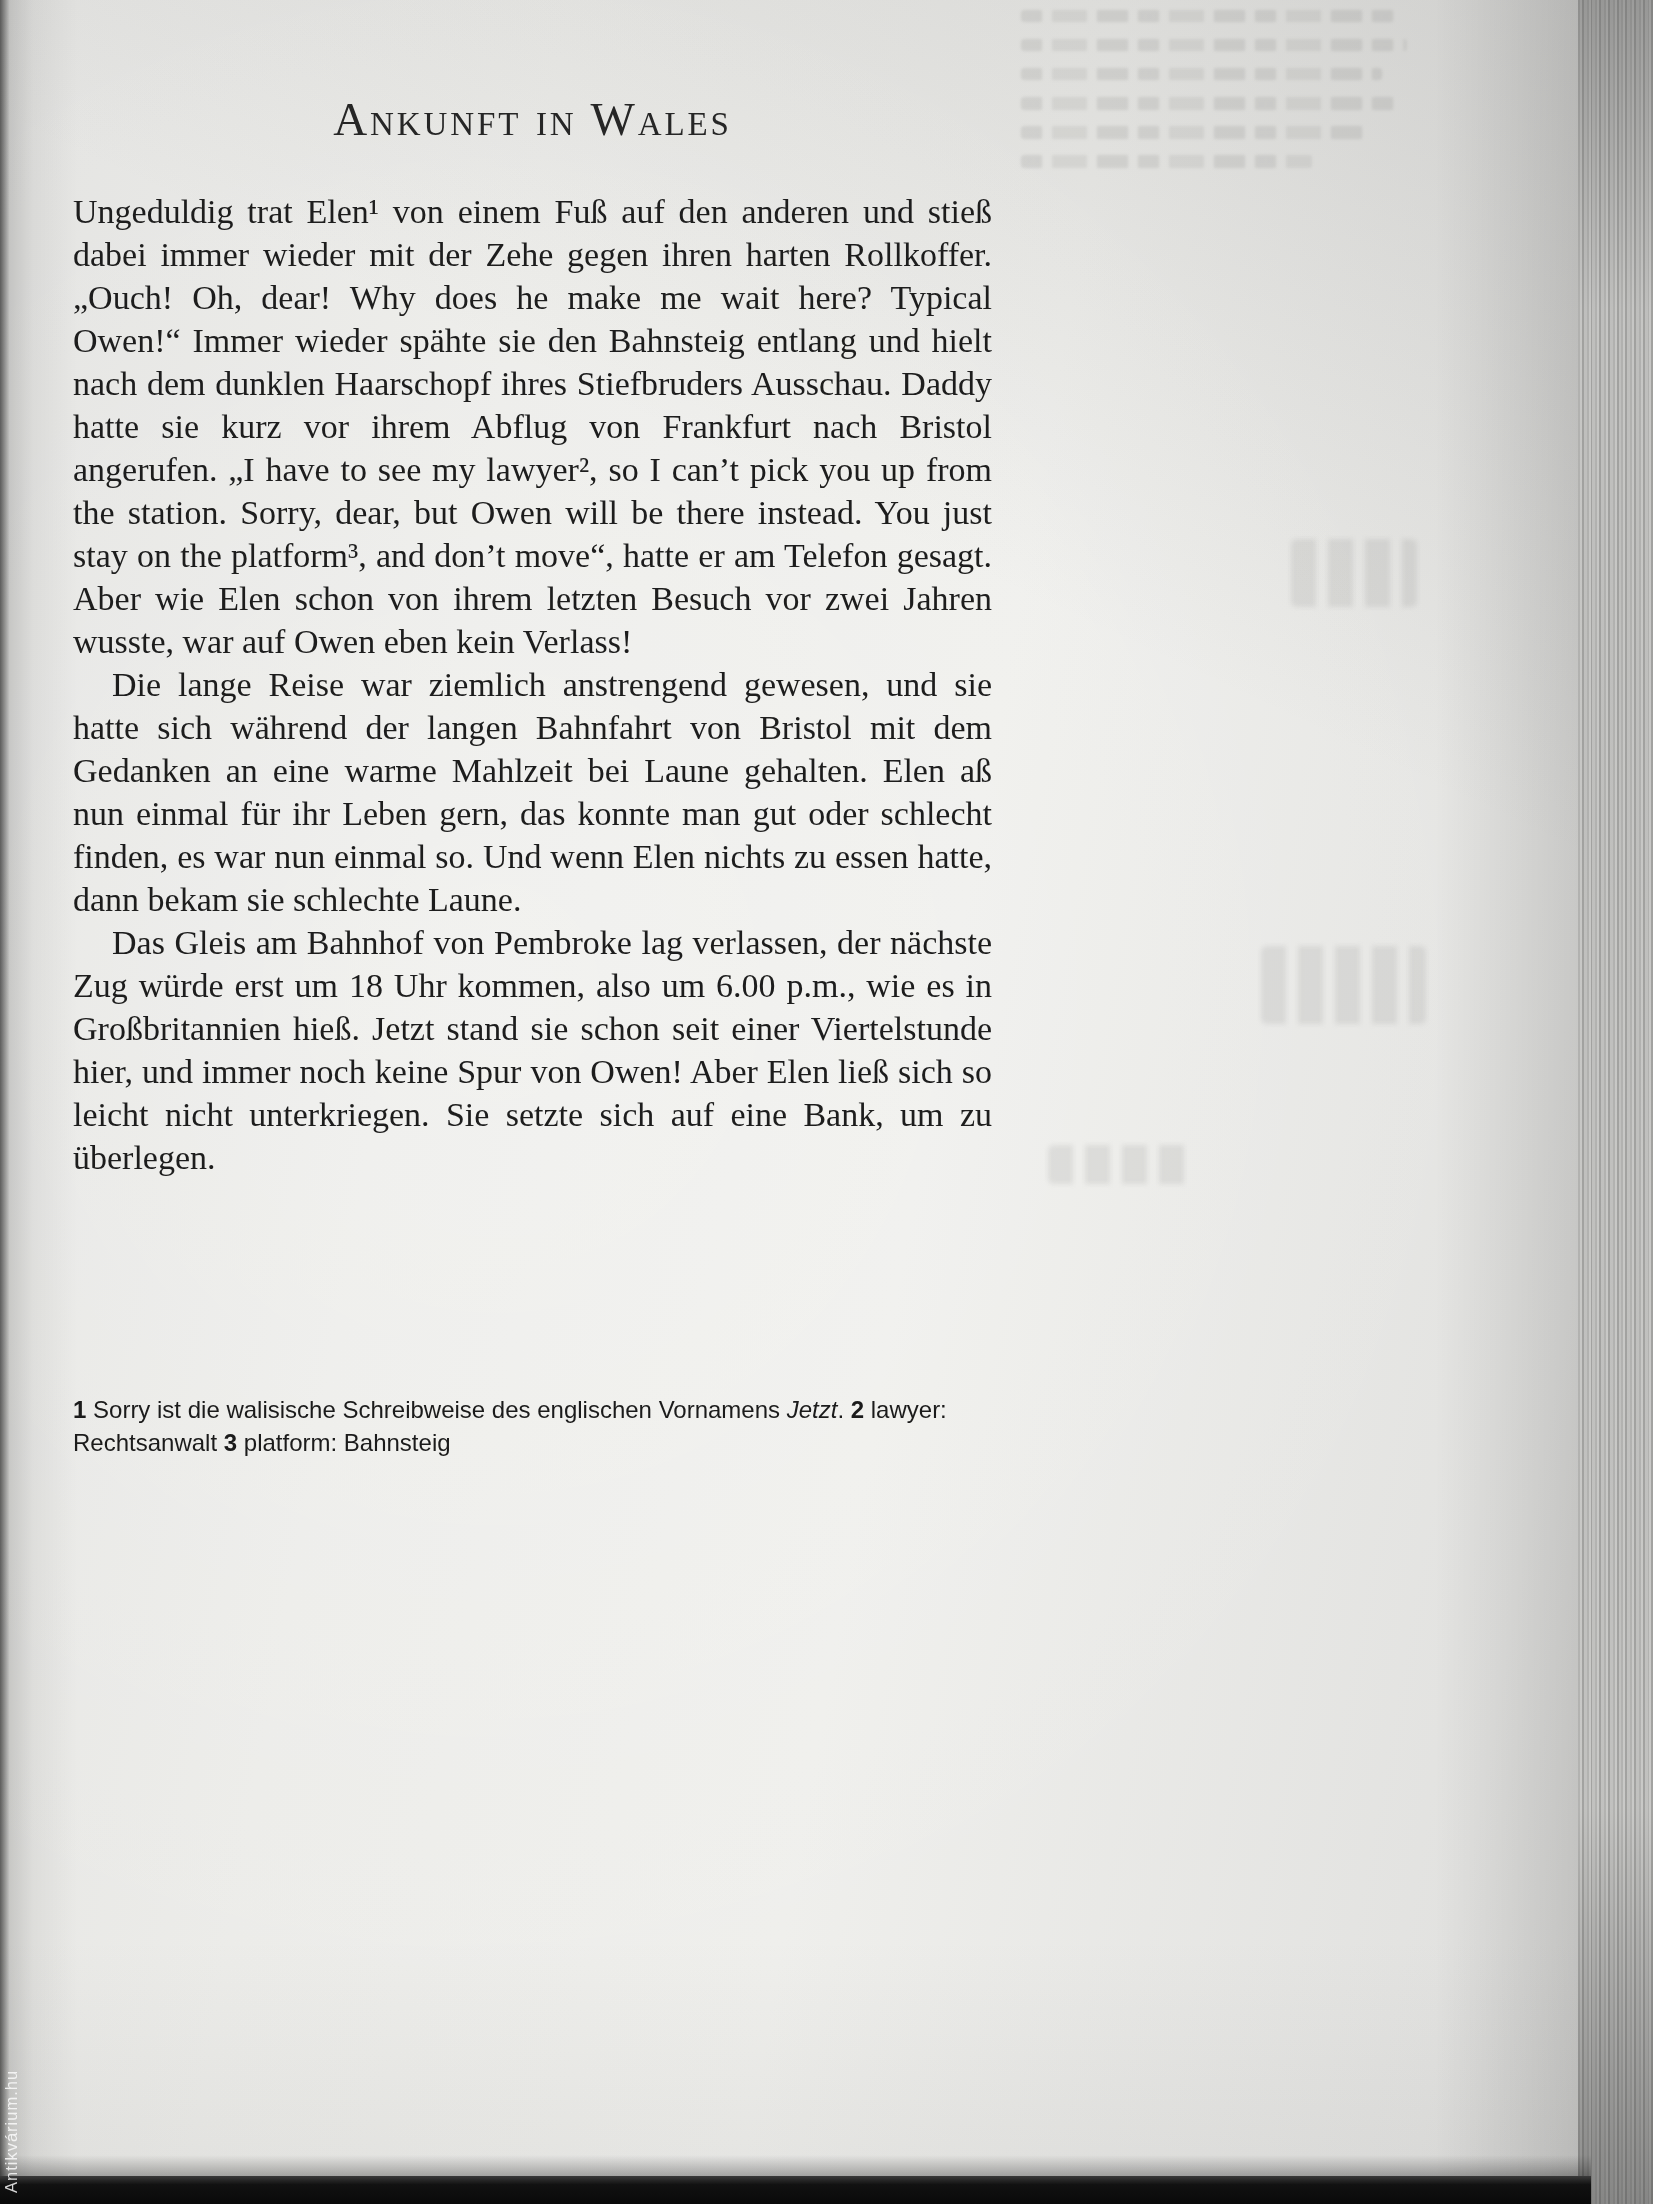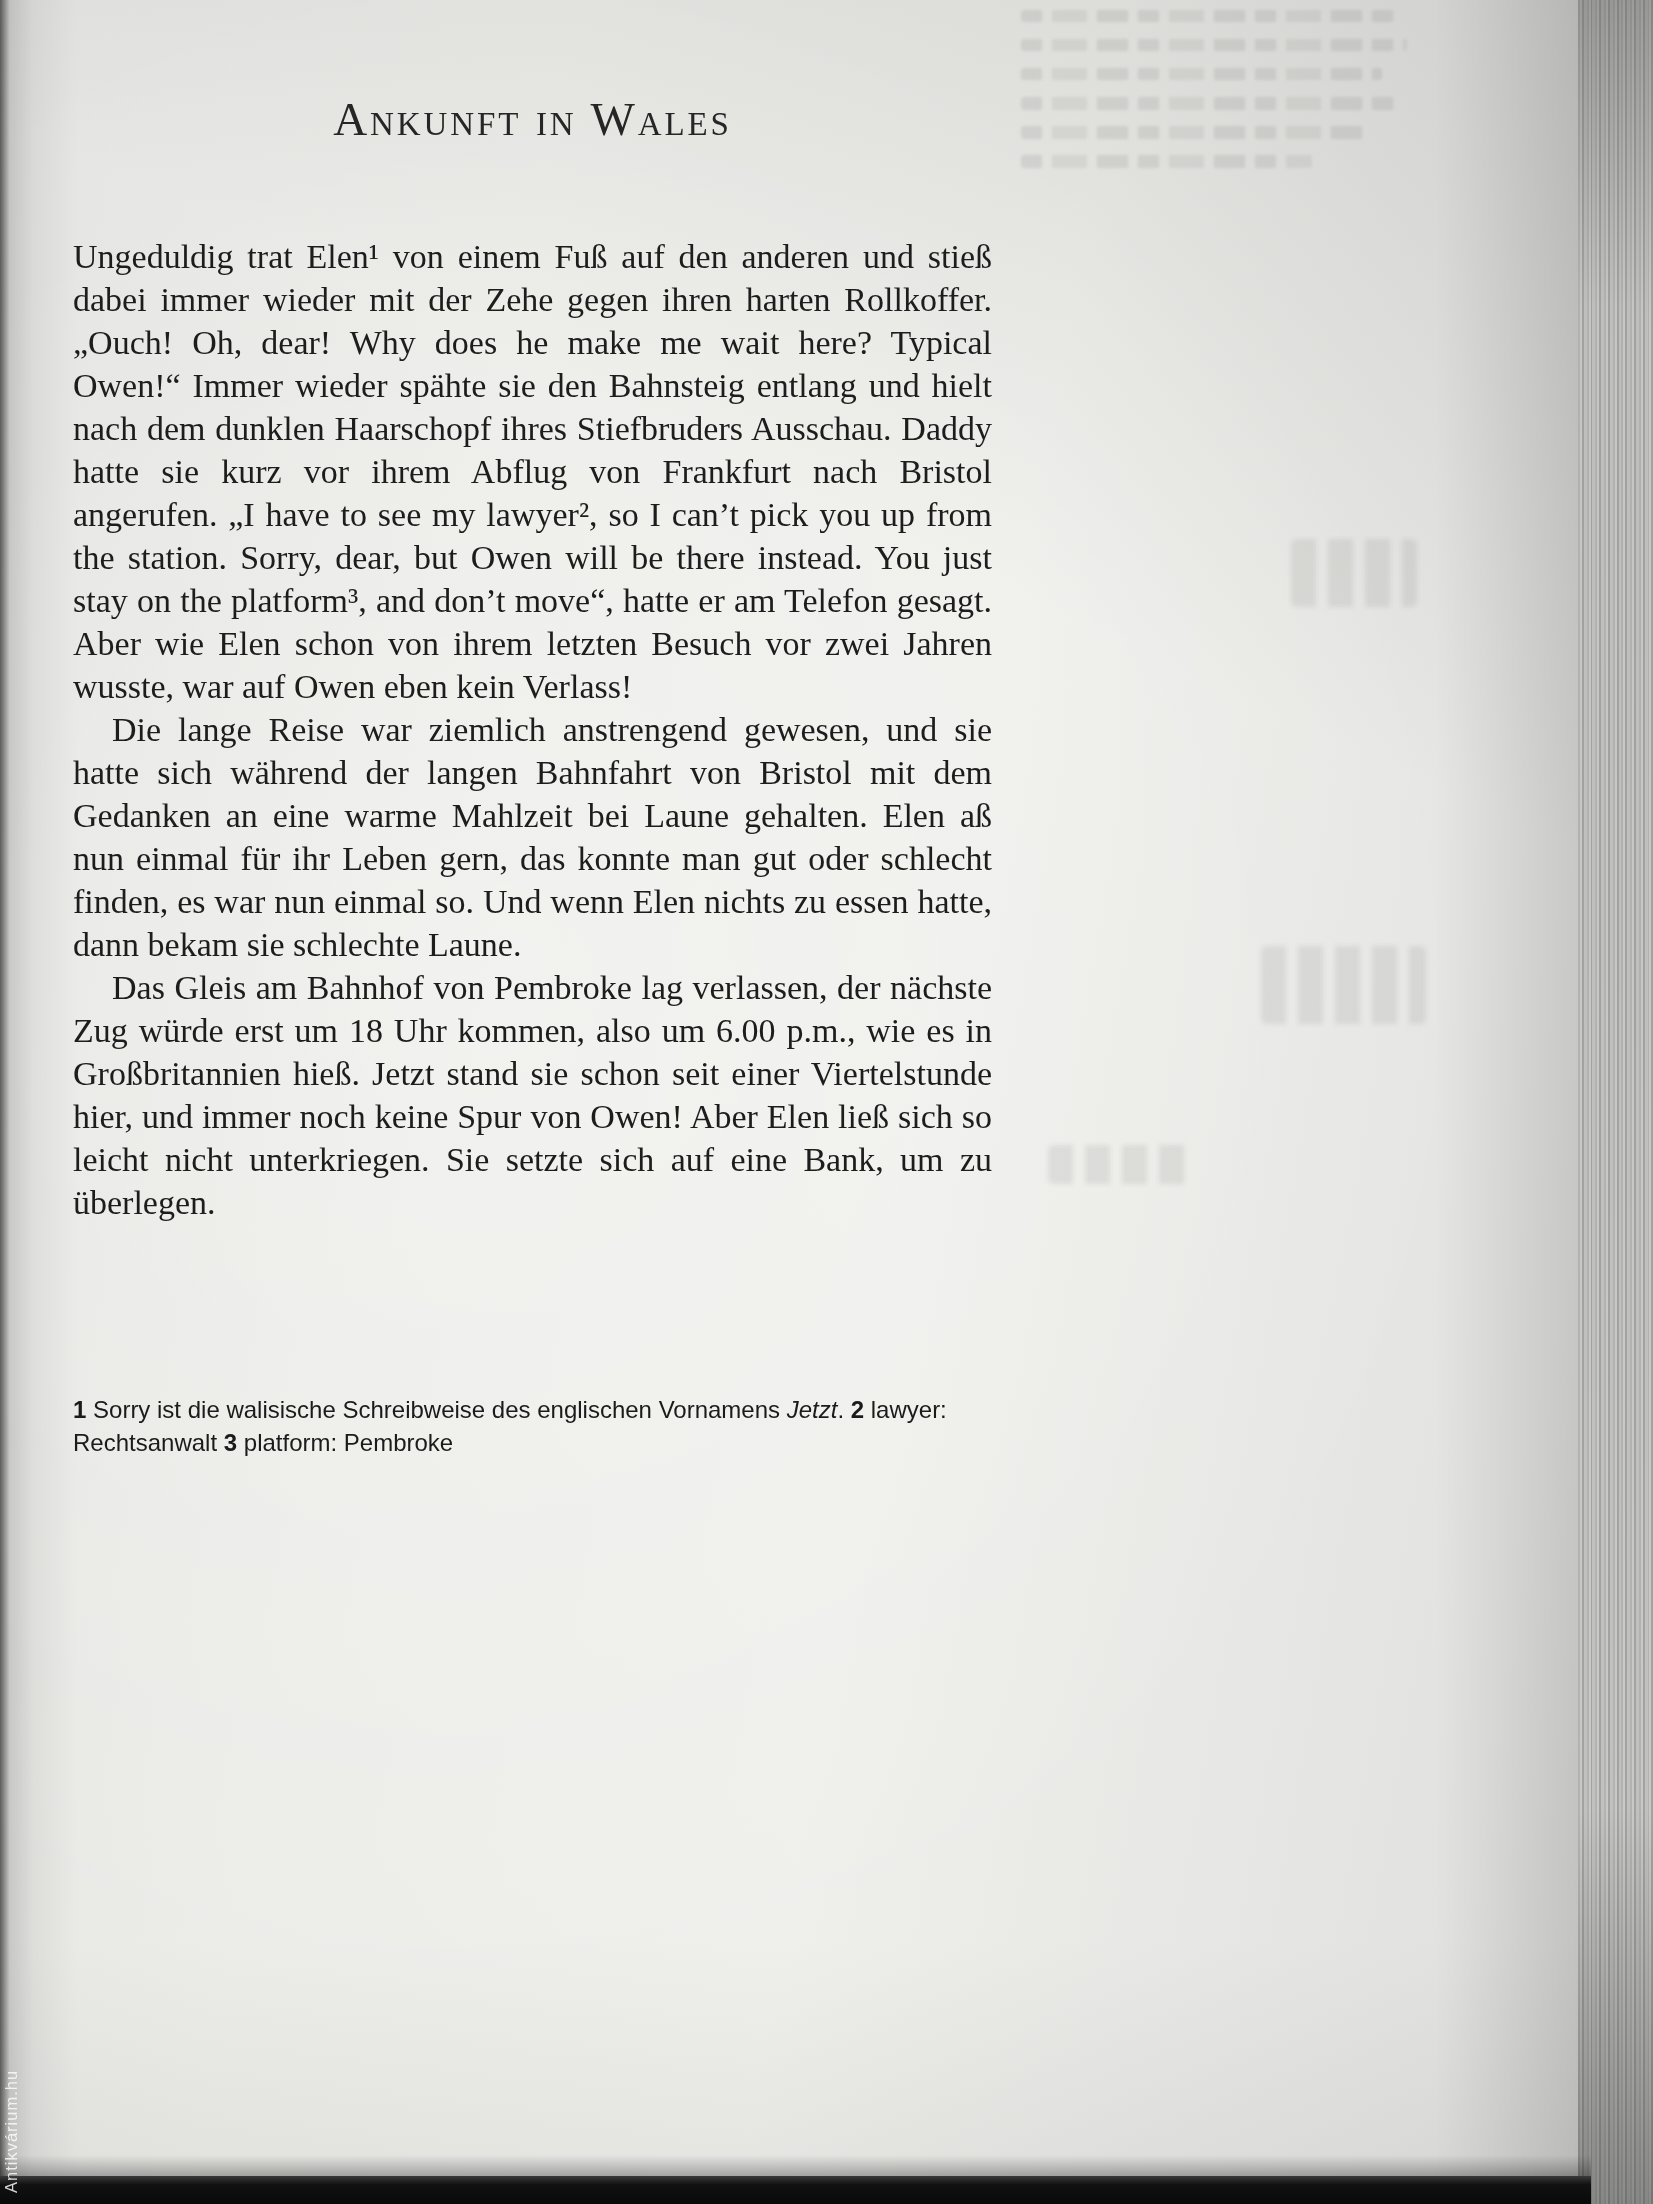--- a/index.html
+++ b/index.html
@@ -32,21 +32,21 @@
     position:absolute; filter:blur(2.9px); border-radius:5.8px;
     background: repeating-linear-gradient(90deg,
       rgba(130,130,128,0.16) 0 25px, rgba(130,130,128,0) 25px 37px);
   }
   
   .text-column {
     position:absolute; left:73px; top:92px; width:919px;
     color:#1d1d1d;
   }
   h1.title {
-    margin:0 0 89px 0;
+    margin:0 0 44px 0;
     text-align:center;
     font-variant:small-caps;
     font-weight:normal;
     font-size:47px;
     letter-spacing:2.9px;
     color:#262626;
   }
   .body p {
     margin:0;
     font-size:34px;
@@ -123,21 +123,21 @@
       <p>Das Gleis am Bahnhof von Pembroke lag verlassen, der nächste Zug würde erst um 18 Uhr kommen, also um 6.00 p.m., wie es in Großbritannien hieß. Jetzt stand sie schon seit einer Viertelstunde hier, und immer noch keine Spur von Owen! Aber Elen ließ sich so leicht nicht unterkriegen. Sie setzte sich auf eine Bank, um zu überlegen.</p>
     </div>
   </div>
 
   <div class="footnotes">
     <b>1</b>
     <span>Sorry ist die walisische Schreibweise des englischen Vornamens</span><i> Jetzt</i><span>.</span>
     <b>2</b>
     <span>lawyer: Rechtsanwalt</span>
     <b>3</b>
-    <span>platform: Pembroke</span>
+    <span>platform: Bahnsteig</span>
   </div>
 
   <div class="binding-shadow"></div>
   <div class="page-right-shade"></div>
   <div class="fore-edge"></div>
   <div class="bottom-shadow"></div>
   <div class="bottom-edge"></div>
 
   <div class="watermark">Antikvárium.hu</div>
 

